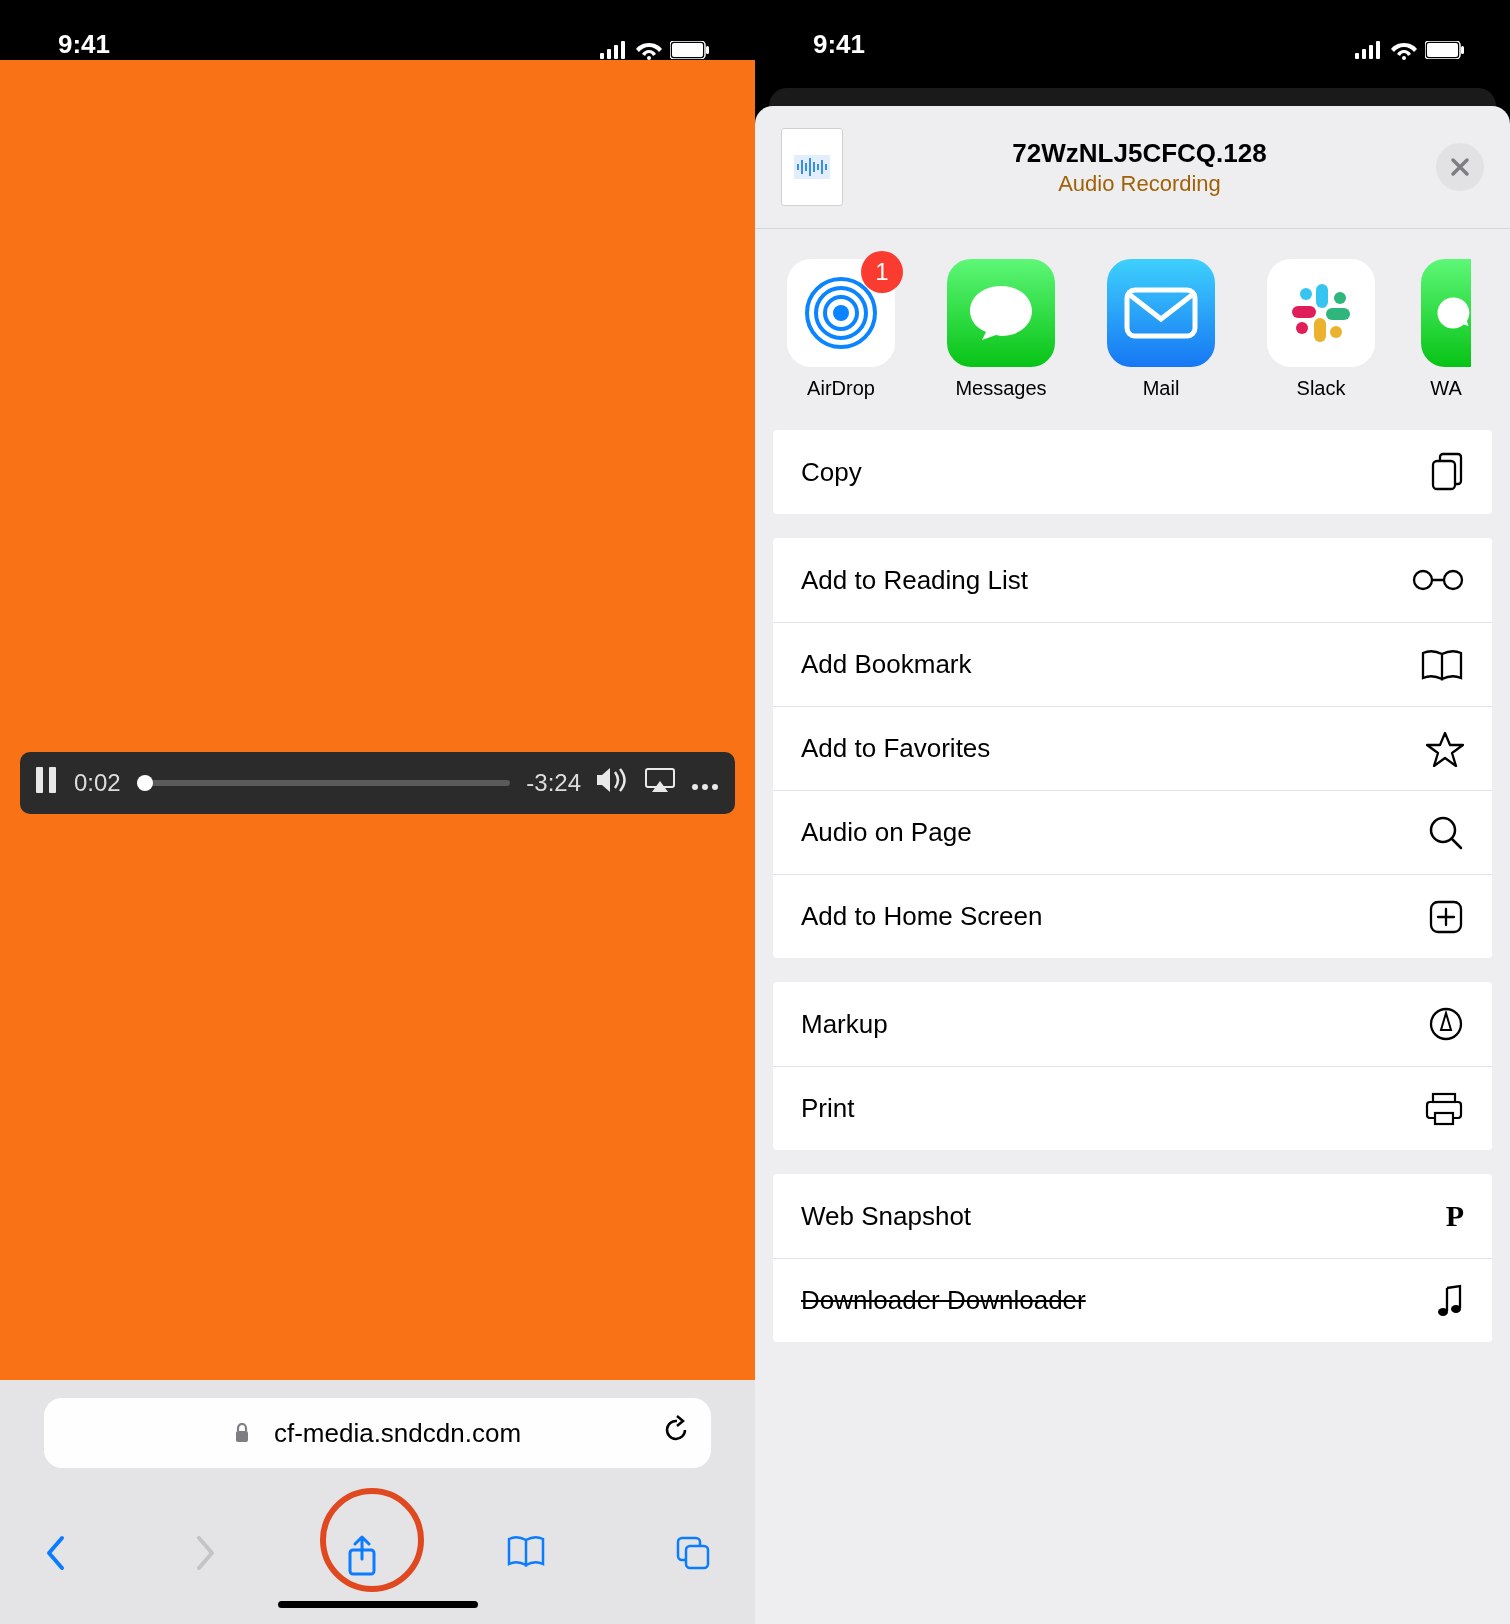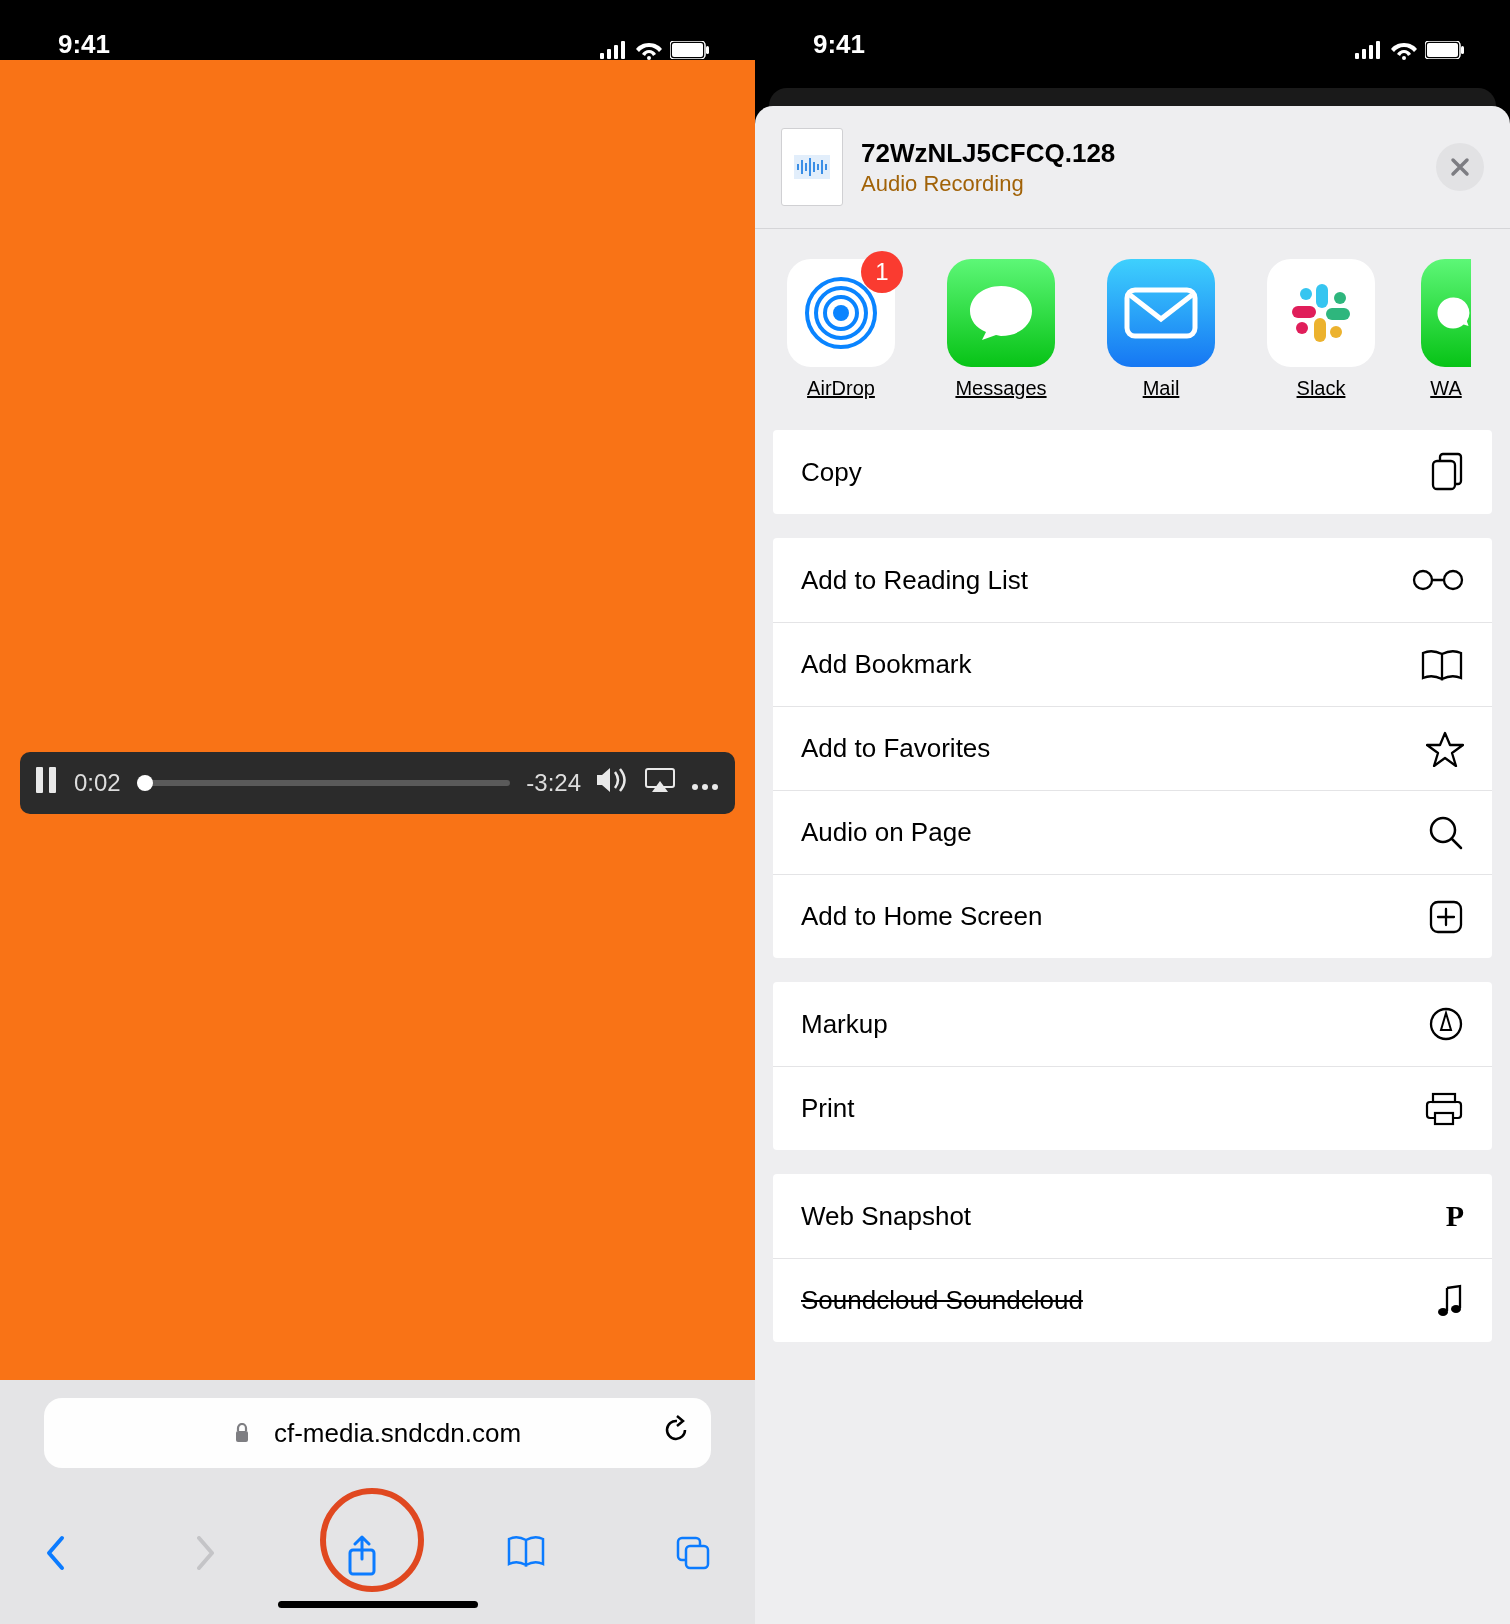--- a/index.html
+++ b/index.html
@@ -145,21 +145,21 @@
 .file-thumb {
   width: 62px;
   height: 78px;
   background: #fff;
   border: 1px solid #d0d0d3;
   border-radius: 3px;
   display: flex;
   align-items: center;
   justify-content: center;
 }
-.file-info { flex: 1; }
+.file-info { flex: 1; text-align: center; }
 .file-name { font-size: 26px; font-weight: 600; color: #000; }
 .file-sub { font-size: 22px; color: #a16207; margin-top: 2px; }
 .close-btn {
   width: 48px;
   height: 48px;
   background: #e2e2e4;
   border-radius: 50%;
   display: flex;
   align-items: center;
   justify-content: center;
@@ -181,21 +181,21 @@
 }
 .app-icon {
   width: 108px;
   height: 108px;
   border-radius: 24px;
   display: flex;
   align-items: center;
   justify-content: center;
   position: relative;
 }
-.app-label { font-size: 20px; color: #000; text-align: center; white-space: nowrap; text-decoration: underline; }
+.app-label { font-size: 20px; color: #000; text-align: center; white-space: nowrap; }
 .badge {
   position: absolute;
   top: -8px;
   right: -8px;
   width: 42px;
   height: 42px;
   background: #fa3b30;
   border-radius: 50%;
   color: #fff;
   display: flex;
@@ -520,21 +520,21 @@
             </svg>
         </div>
       </div>
 
       <div class="action-group">
         <div class="action-row">
           <span>Web Snapshot</span>
           <span class="action-icon" style="font-size:30px;font-weight:800;font-family:Georgia,serif">P</span>
         </div>
         <div class="action-row">
-          <span style="text-decoration:line-through;text-decoration-thickness:2px">Soundcloud Soundcloud</span>
+          <span style="text-decoration:line-through;text-decoration-thickness:2px">Downloader Downloader</span>
           <svg class="action-icon" width="26" height="34" viewBox="0 0 26 34">
               <path d="M9 4 L22 2 V24" stroke="#000" stroke-width="2.3" fill="none"></path>
               <ellipse cx="5" cy="28" rx="5" ry="4" fill="#000"></ellipse>
               <ellipse cx="18" cy="25" rx="5" ry="4" fill="#000"></ellipse>
               <path d="M9 4 V27" stroke="#000" stroke-width="2.3"></path>
             </svg>
         </div>
       </div>
     </div>
   </div>

